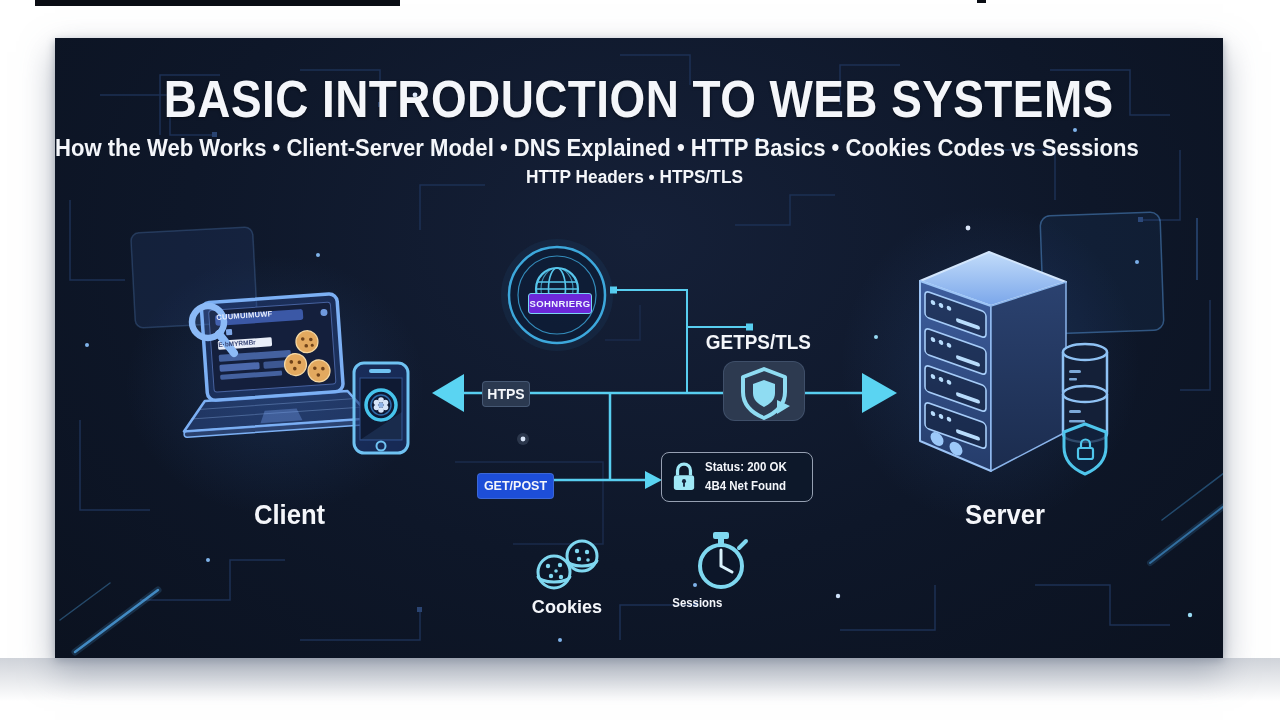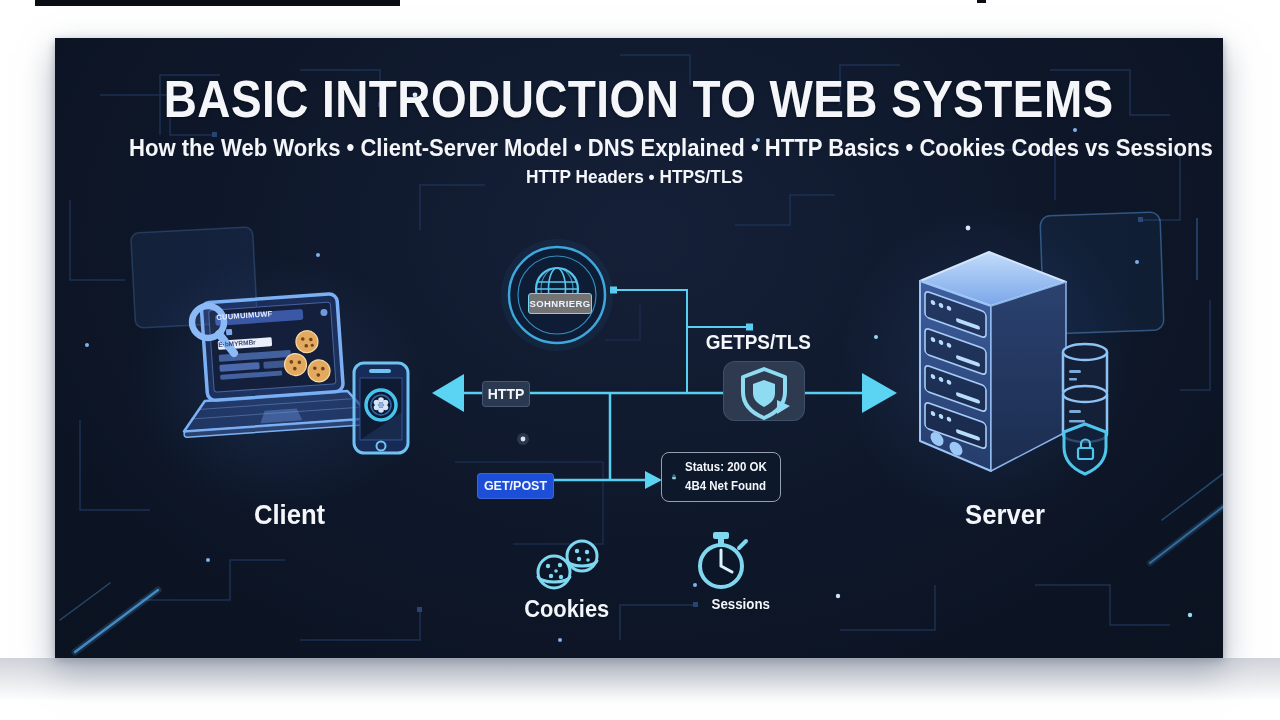--- a/index.html
+++ b/index.html
@@ -11,39 +11,39 @@
   .bottom-shade{position:absolute;left:0;top:658px;width:1280px;height:62px;
          background:linear-gradient(180deg, rgba(150,158,172,.45) 0%, rgba(255,255,255,0) 70%);}
   .top-strip{position:absolute;left:35px;top:0;width:365px;height:6px;background:#0a0d14;}
   .top-strip-b{position:absolute;left:977px;top:0;width:9px;height:3px;background:#0a0d14;}
   .art{position:absolute;left:0;top:0;width:1280px;height:720px;pointer-events:none;}
   .ovl{position:absolute;color:#f4f6fa;}
   .cond{display:inline-block;transform:scaleX(.9);transform-origin:50% 50%;}
   .condL{display:inline-block;transform:scaleX(.93);transform-origin:0 50%;}
   #title{left:55px;top:70px;width:1168px;text-align:center;font-size:51px;font-weight:bold;
          letter-spacing:.5px;text-shadow:0 1px 3px rgba(0,0,0,.5);}
-  #sub1{left:55px;top:135px;width:1168px;text-align:right;font-size:23px;font-weight:bold;padding-left:35px;}
+  #sub1{left:55px;top:135px;width:1168px;text-align:left;font-size:23px;font-weight:bold;}
   #sub2{left:55px;top:167px;width:1168px;text-align:center;font-size:18px;font-weight:bold;}
-  #badge{left:528px;top:293px;width:62px;height:19px;background:#737373;
+  #badge{left:528px;top:293px;width:62px;height:19px;background:#6d28d9;
          border:1.5px solid #79d4f2;border-radius:3px;text-align:center;
          font-size:9.5px;font-weight:bold;line-height:19px;color:#ecf4ff;letter-spacing:.4px;}
   #httpBox{left:482px;top:381px;width:46px;height:24px;background:#2b3950;border:1px solid rgba(140,170,210,.28);
          border-radius:4px;text-align:center;font-size:14px;font-weight:bold;line-height:24px;}
   #getpostBox{left:477px;top:473px;width:75px;height:24px;background:#1d4ed8;border:1px solid rgba(140,170,210,.28);
          border-radius:4px;text-align:center;font-size:12.5px;font-weight:bold;line-height:24px;}
   #tlsLabel{left:700px;top:330px;width:126px;text-align:left;font-size:21px;font-weight:bold;}
   #shieldBox{left:723px;top:361px;width:80px;height:58px;background:#2d3a50;border-radius:12px;
          border:1px solid rgba(150,180,220,.18);}
-  #statusBox{left:661px;top:452px;width:120px;height:50px;border:1.5px solid #96a0b2;border-radius:8px;
+  #statusBox{left:661px;top:452px;width:152px;height:50px;border:1.5px solid #96a0b2;border-radius:8px;
          background:rgba(14,24,42,.95);display:flex;align-items:center;padding:0 6px 0 10px;box-sizing:border-box;gap:9px;}
   .statusText{font-size:12.5px;font-weight:bold;line-height:1.5;transform:scaleX(.92);transform-origin:0 50%;white-space:nowrap;}
   #clientLabel{left:200px;top:500px;width:180px;text-align:center;font-size:27px;font-weight:bold;}
   #serverLabel{left:915px;top:500px;width:180px;text-align:center;font-size:27px;font-weight:bold;}
-  #cookiesLabel{left:517px;top:596px;width:100px;text-align:center;font-size:23px;font-weight:bold;}
-  #sessionsLabel{left:671px;top:596px;width:100px;text-align:right;font-size:14px;font-weight:bold;}
+  #cookiesLabel{left:517px;top:596px;width:100px;text-align:center;font-size:19px;font-weight:bold;}
+  #sessionsLabel{left:671px;top:596px;width:100px;text-align:left;font-size:12px;font-weight:bold;}
   #addrText{left:216px;top:313px;width:86px;font-size:7.5px;font-weight:bold;color:#e8eefc;
          letter-spacing:.3px;transform:rotate(-4deg);transform-origin:0 0;}
   #fieldText{left:218px;top:341px;font-size:6.5px;font-weight:bold;color:#3a4878;
          transform:rotate(-4deg);transform-origin:0 0;}
 </style>
 </head>
 <body>
 
 <div class="stage">
   <div class="slide"></div>
@@ -303,21 +303,21 @@
       </g>
     </g>
   </svg>
 
   <div class="ovl" id="title"><span class="cond">BASIC INTRODUCTION TO WEB SYSTEMS</span></div>
   <div class="ovl" id="sub1"><span class="condL" style="transform:scaleX(.96)">How the Web Works • Client-Server Model • DNS Explained • HTTP Basics • Cookies Codes vs Sessions</span></div>
   <div class="ovl" id="sub2"><span class="condL" style="transform:scaleX(.96)">HTTP Headers • HTPS/TLS</span></div>
 
   <div class="ovl" id="badge"><span>SOHNRIERG</span></div>
 
-  <div class="ovl" id="httpBox"><span>HTTP</span></div>
+  <div class="ovl" id="httpBox"><span>HTPS</span></div>
   <div class="ovl" id="getpostBox"><span>GET/POST</span></div>
   <div class="ovl" id="tlsLabel"><span class="cond">GETPS/TLS</span></div>
 
   <div class="ovl" id="shieldBox">
     <svg width="80" height="58" viewBox="0 0 80 58">
       <path d="M40,7 L61,15 V30 C61,43 52,51 40,56 C28,51 19,43 19,30 V15 Z" fill="none" stroke="#8fdcf2" stroke-width="4" stroke-linejoin="round"></path>
       <path d="M40,18 L51,22 V31 C51,38 46,42 40,45 C34,42 29,38 29,31 V22 Z" fill="#8fdcf2"></path>
       <polygon points="53,38 66,44 53,52" fill="#8fdcf2"></polygon>
     </svg>
   </div>

